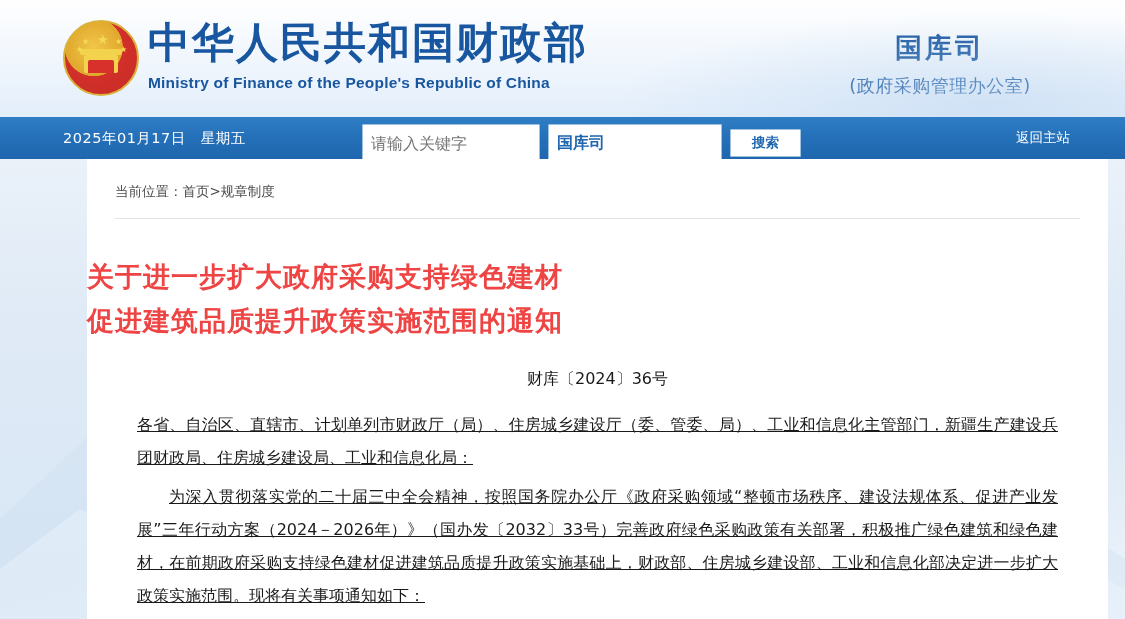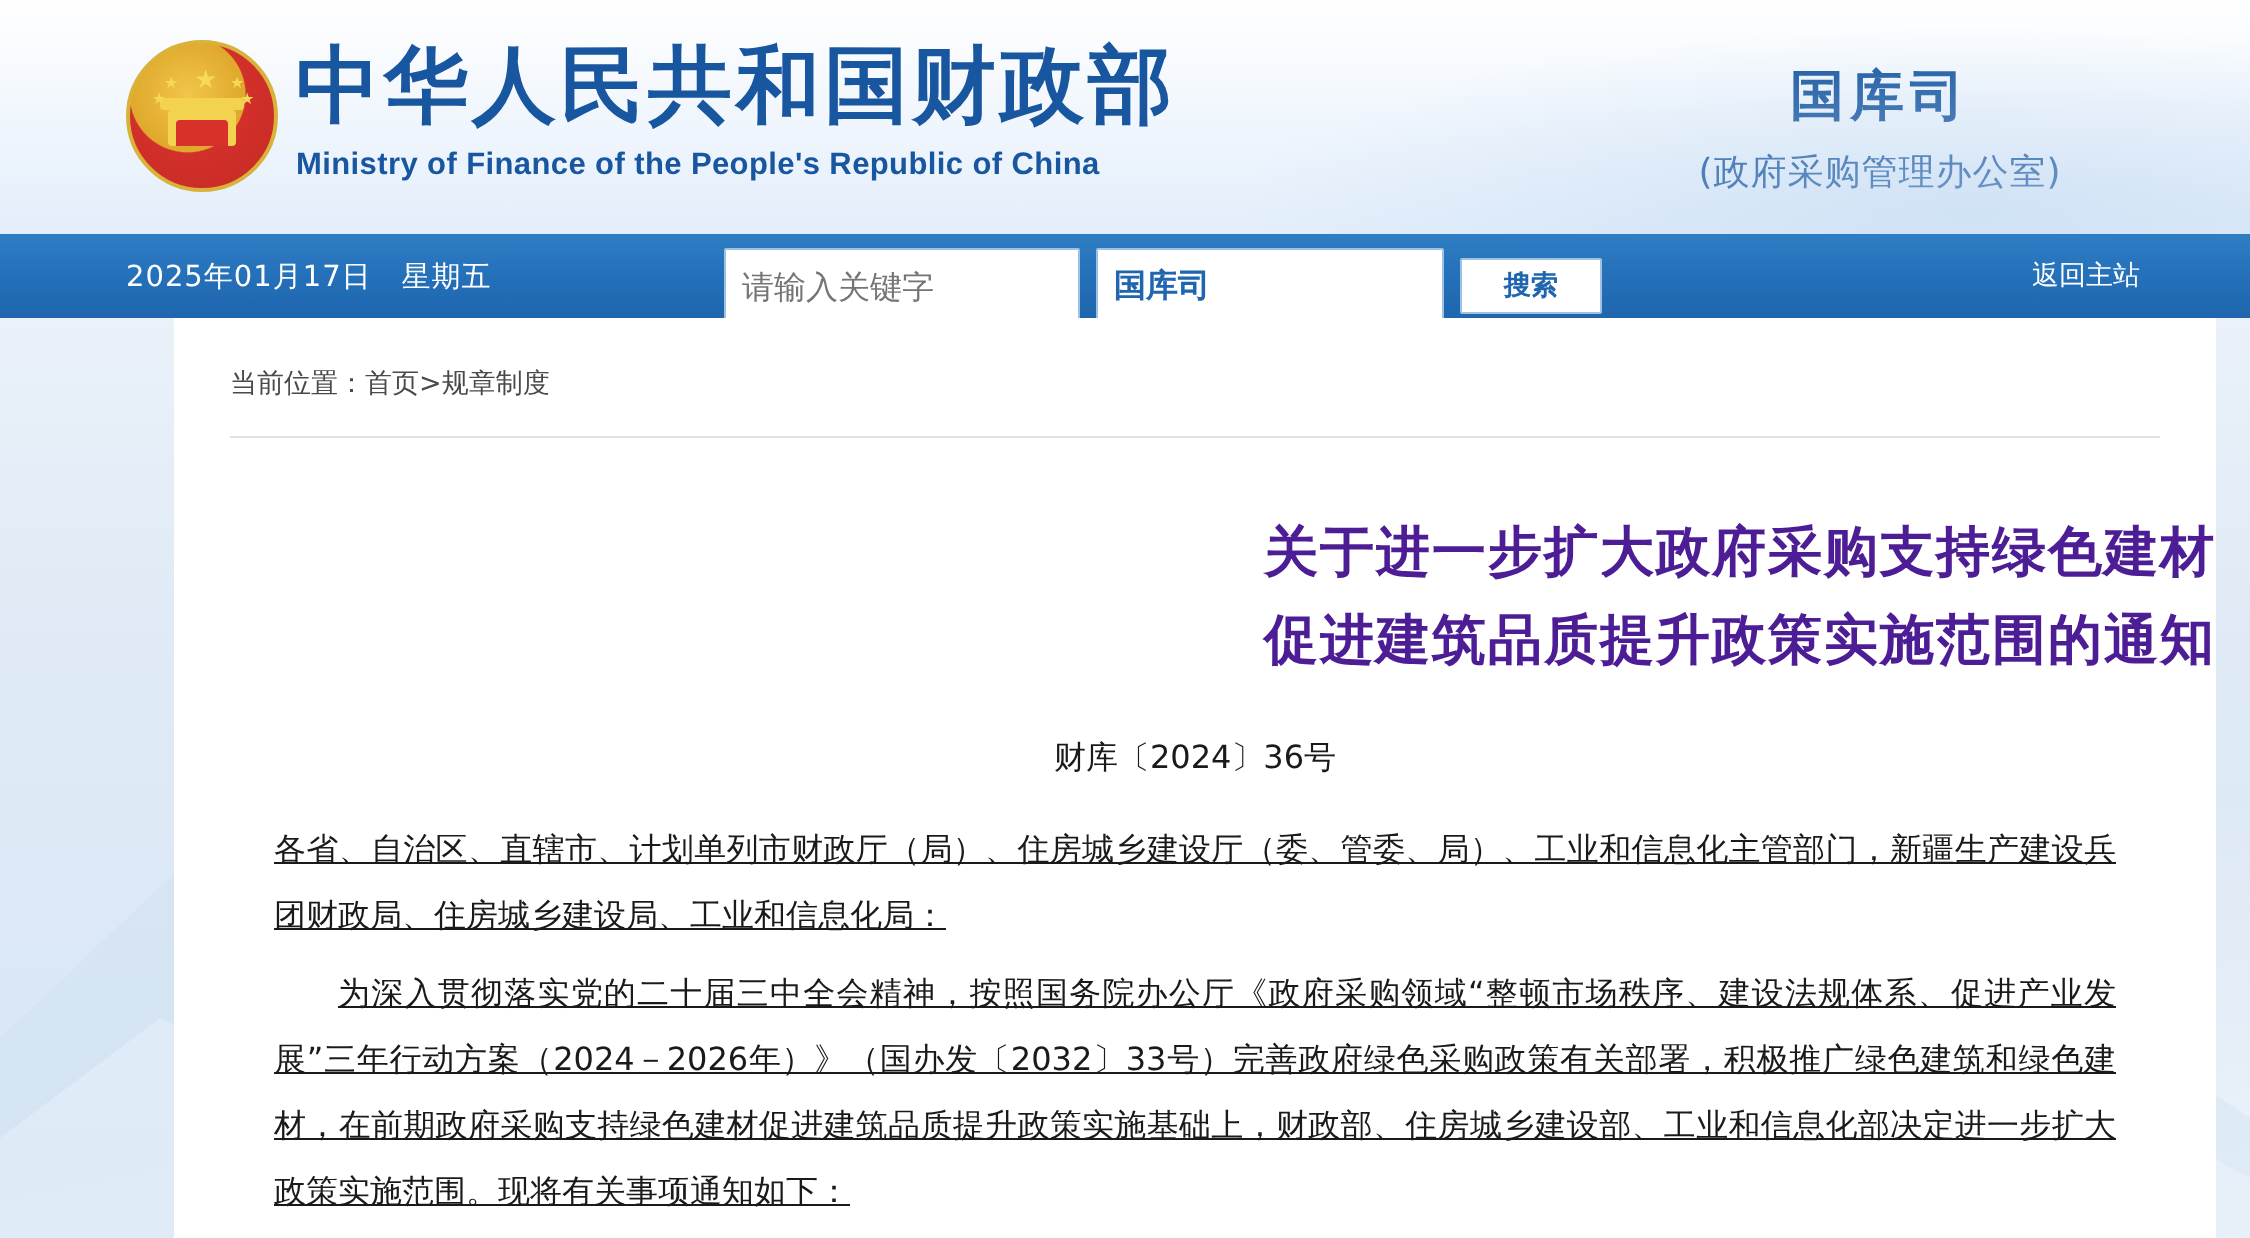--- a/index.html
+++ b/index.html
@@ -258,25 +258,25 @@
     color: #4a4a4a;
     text-decoration: none;
   }
   .bc-divider {
     margin: 17px 28px 0 28px;
     height: 1px;
     background: #e3e3e3;
   }
   .doc-title {
     margin-top: 36px;
-    text-align: right;
+    text-align: left;
     font-family: "DejaVu Sans", "Liberation Sans", sans-serif;
     font-size: 27px;
     font-weight: bold;
-    color: #4c1d95;
+    color: #ef4444;
     line-height: 44px;
     letter-spacing: 1px;
   }
   .doc-number {
     margin-top: 26px;
     text-align: center;
     font-family: "DejaVu Sans", "Liberation Sans", sans-serif;
     font-size: 16px;
     color: #1a1a1a;
   }

